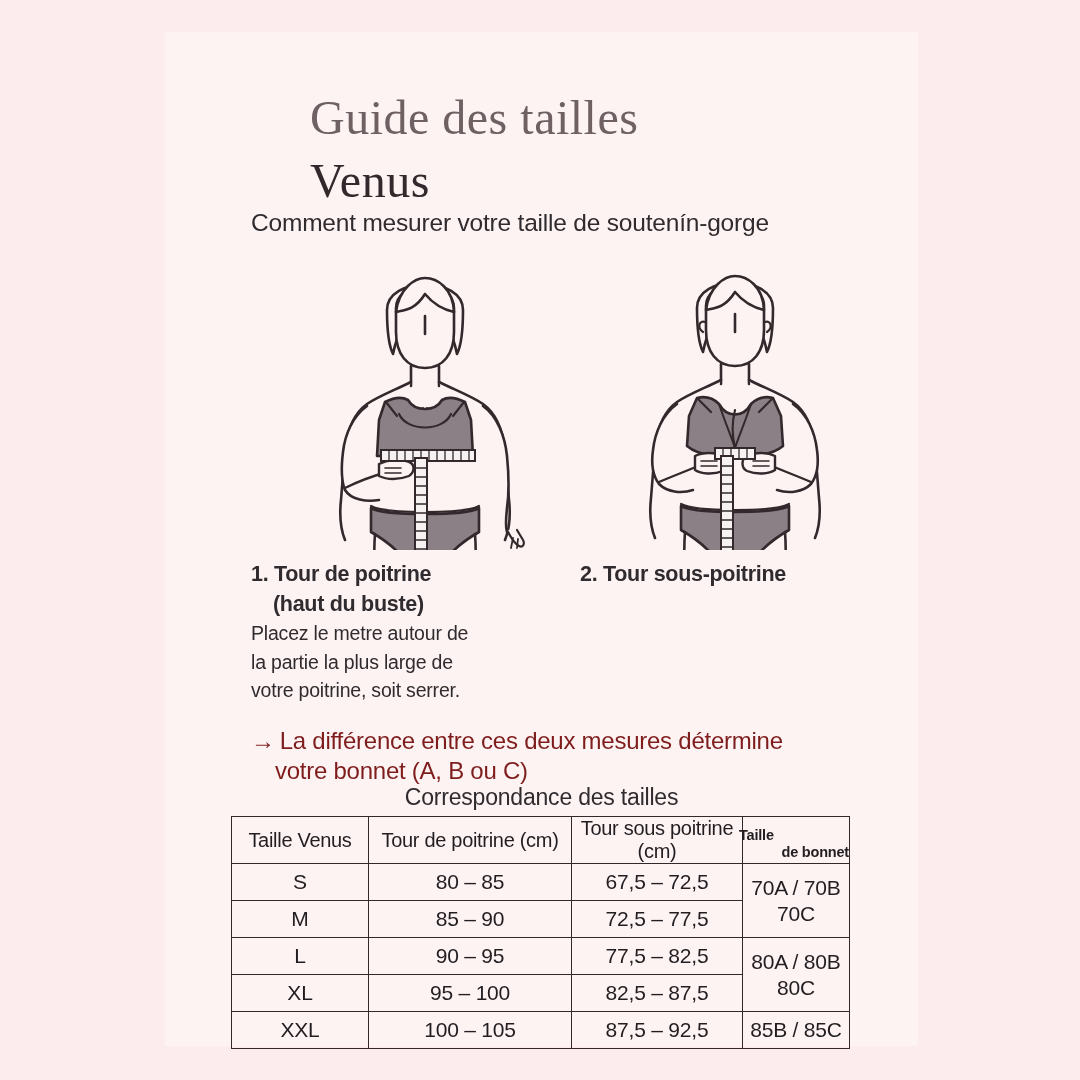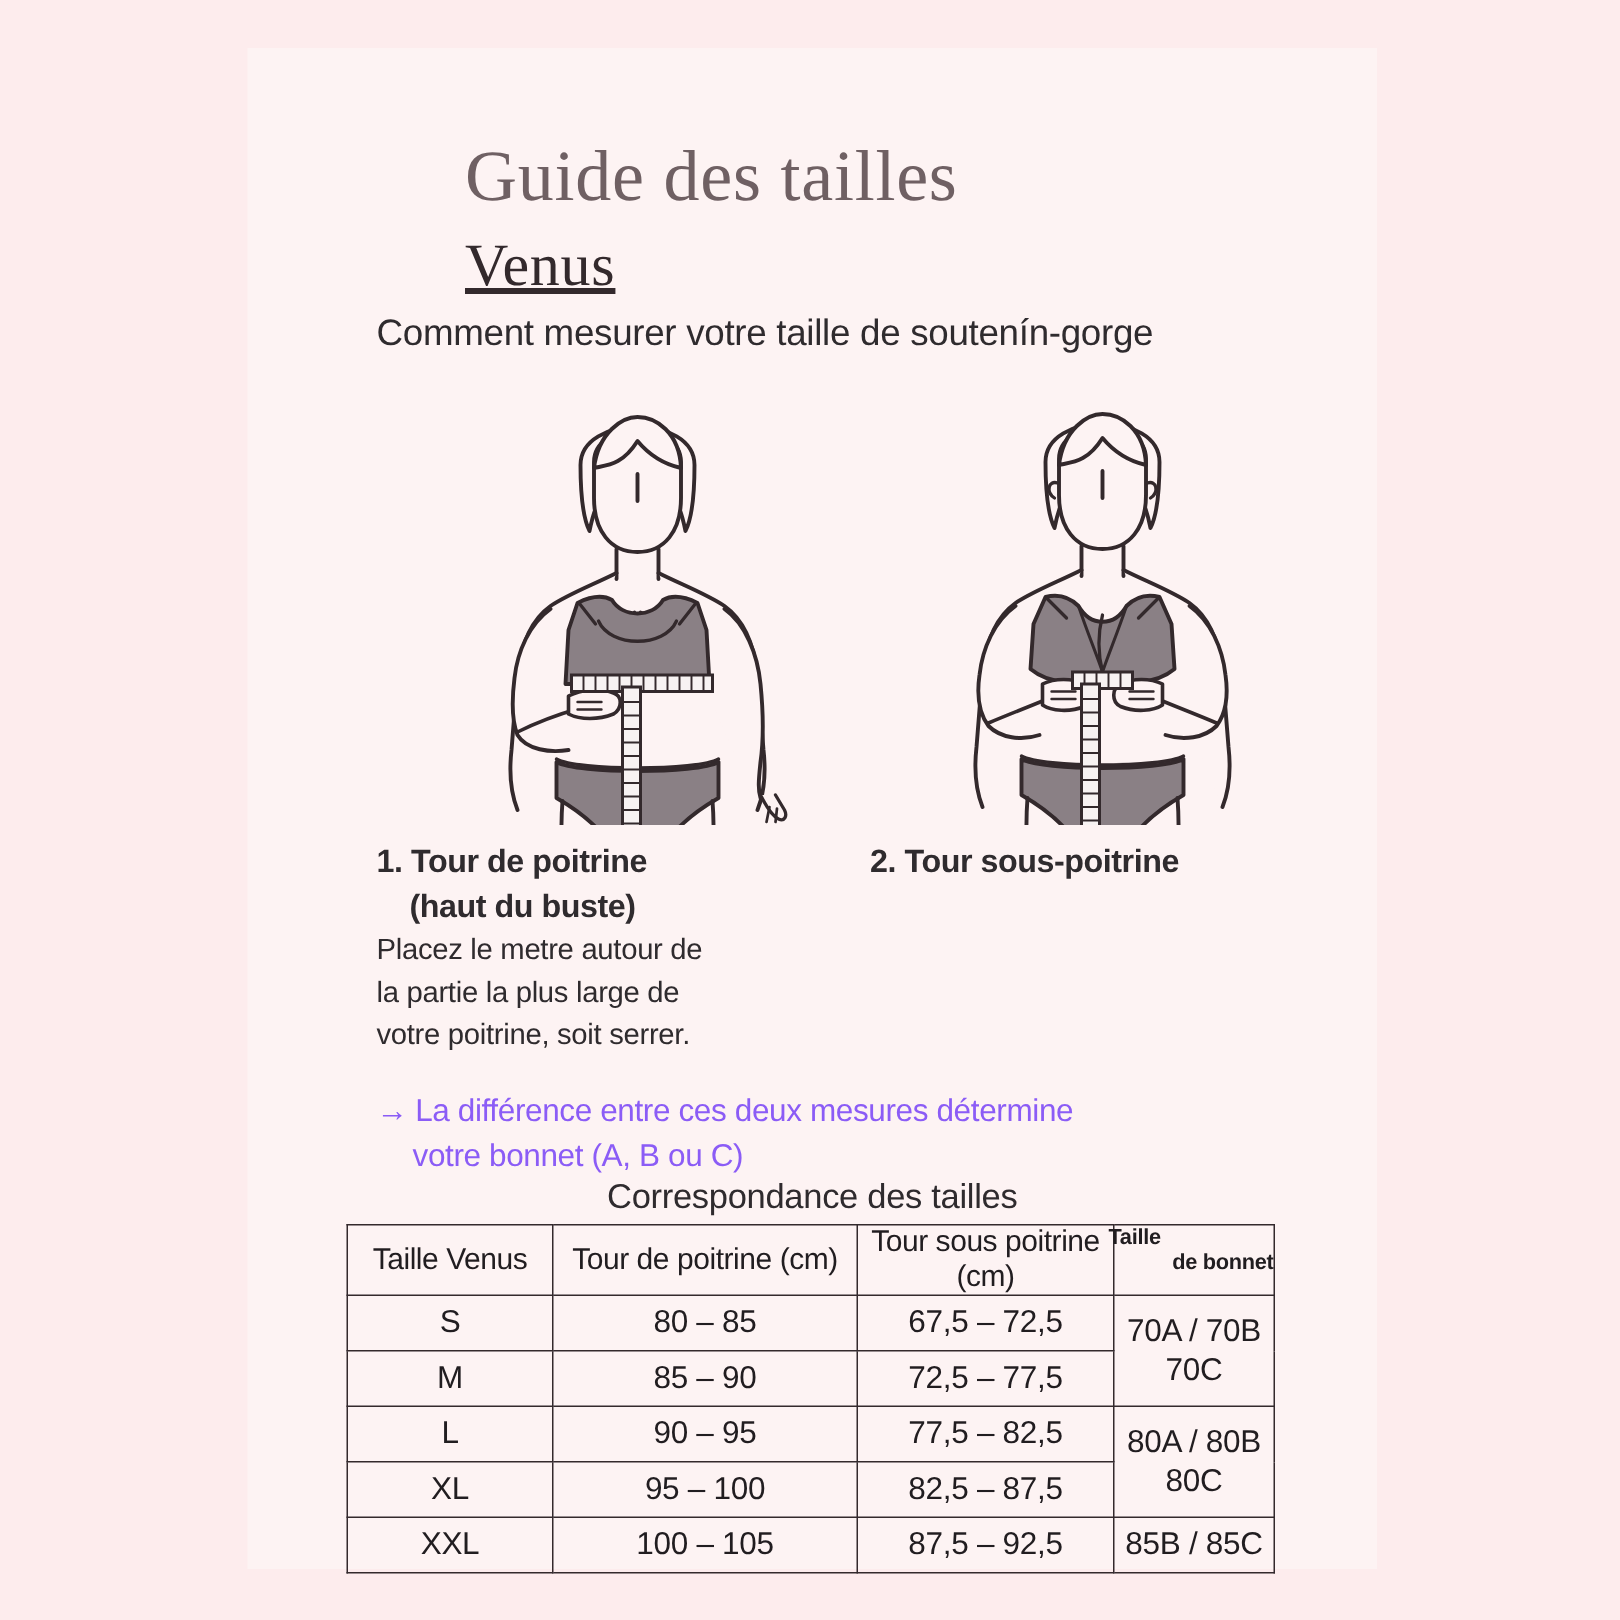--- a/index.html
+++ b/index.html
@@ -34,23 +34,22 @@
   }
   #title-main {
     left: 145px;
     top: 38px;
     font-size: 48px;
     color: #6f6063;
   }
   #title-brand {
     left: 145px;
     top: 101px;
-    font-size: 40px;
+    font-size: 48px;
     color: #33292c;
-    text-decoration: underline;
   }
   #subtitle {
     position: absolute;
     left: 86px;
     top: 177px;
     font-size: 24.5px;
     color: #2f2b2e;
     letter-spacing: -0.2px;
     white-space: nowrap;
   }
@@ -93,23 +92,23 @@
     line-height: 28.5px;
     letter-spacing: -0.2px;
   }
   #instr-2 .instr-body { padding-left: 22px; }
 
   #note {
     position: absolute;
     left: 86px;
     top: 694px;
     width: 600px;
-    font-size: 21px;
+    font-size: 24px;
     line-height: 30px;
-    color: #8b5cf6;
+    color: #7f1d1d;
     letter-spacing: -0.25px;
   }
   #note .arrow { margin-right: 5px; }
   #note .line2 { display: block; padding-left: 24px; }
 
   #table-caption {
     position: absolute;
     left: 0;
     top: 752px;
     width: 753px;
@@ -150,21 +149,21 @@
     position: relative;
     border-right: none;
   }
   th.th-cup {
     border-left: none;
     position: relative;
   }
   .cup-head {
     position: absolute;
     left: -4px;
-    top: 0;
+    top: 10px;
     width: 112px;
     font-size: 14.5px;
     font-weight: bold;
     line-height: 17px;
     text-align: left;
     letter-spacing: -0.2px;
   }
   .cup-head .l2 { display: block; text-align: right; padding-right: 2px; }
 
   #size-table tbody td {

